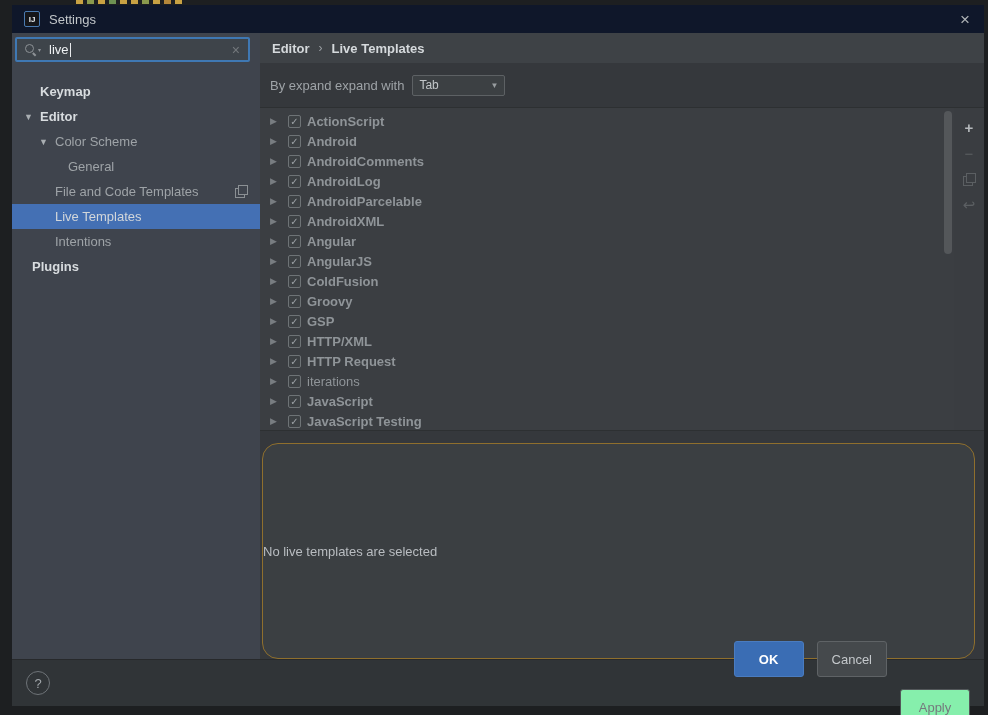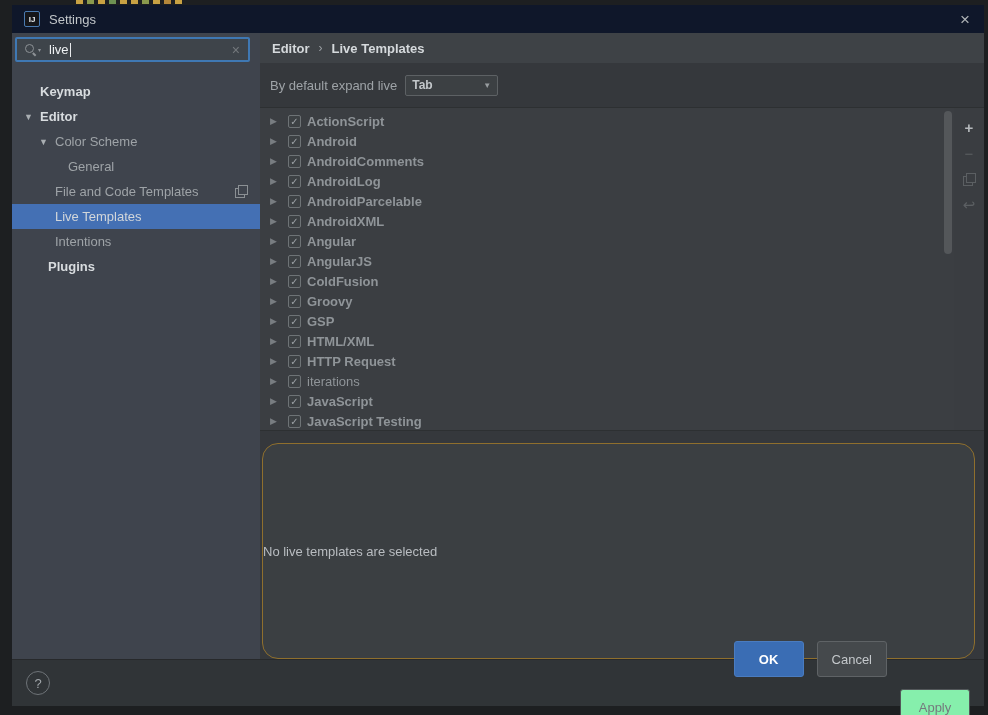--- a/index.html
+++ b/index.html
@@ -50,21 +50,21 @@
   
   .rightcol { flex:1; display:flex; flex-direction:column; background:#35383c; min-width:0; }
   .crumbbar { height:30px; flex:none; background:#3e4246; display:flex; align-items:center; padding:0 12px; }
   .crumb { color:#d5d9dc; font-size:13px; font-weight:bold; }
   .crumb-sep { color:#9b9fa3; font-size:12px; margin:0 9px; }
 
   .expand-row { height:44px; flex:none; display:flex; align-items:center; padding:0 10px; }
   .expand-label { color:#9ea3a7; font-size:13px; margin-right:8px; }
   .dropdown { width:93px; height:21px; background:#3c4043; border:1px solid #5d6164; border-radius:2px;
               display:flex; align-items:center; padding:0 6px; }
-  .dropdown .val { color:#c3c7ca; font-size:12px;font-weight:bold; }
+  .dropdown .val { color:#c3c7ca; font-size:12px; }
   .dropdown .dd-arrow { margin-left:auto; color:#989da0; font-size:8px; }
 
   
   .listwrap { height:324px; flex:none; display:flex; background:#3b3e42; border-top:1px solid #2d3032; border-bottom:1px solid #2d3032; }
   .rows { flex:1; padding-top:3px; overflow:hidden; }
   .tpl-row { height:20px; display:flex; align-items:center; padding-left:10px; }
   .tpl-row .arrow { width:18px; flex:none; color:#787d81; font-size:9px; }
   .checkbox { width:13px; height:13px; flex:none; border:1px solid #6e7376; border-radius:2px; background:#3d4144;
               color:#9da2a6; font-size:10px; line-height:11px; text-align:center; margin-right:6px; }
   .tpl-name { color:#8f9498; font-size:13px; font-weight:bold; }
@@ -158,37 +158,37 @@
               <span class="badge dup-icon"></span>
             </div>
             <div class="side-row selected" style="padding-left: 27px;">
               <span class="arrow-slot"></span>
               <span>Live Templates</span>
             </div>
             <div class="side-row" style="padding-left: 27px;">
               <span class="arrow-slot"></span>
               <span>Intentions</span>
             </div>
-            <div class="side-row bold" style="padding-left: 20px;">
+            <div class="side-row bold" style="padding-left: 4px;">
               <span class="arrow-slot"></span>
               <span>Plugins</span>
             </div>
           </div>
       </div>
 
       <div class="rightcol">
 
         <div class="crumbbar">
           <span class="crumb">Editor</span>
           <span class="crumb-sep">›</span>
           <span class="crumb">Live Templates</span>
         </div>
 
         <div class="expand-row">
-          <span class="expand-label">By default expand live</span>
+          <span class="expand-label">By expand expand with</span>
           <div class="dropdown">
             <span class="val">Tab</span>
             <span class="dd-arrow">▼</span>
           </div>
         </div>
 
         <div class="listwrap">
           <div class="rows">
               <div class="tpl-row">
                 <span class="arrow">▶</span>
@@ -241,21 +241,21 @@
                 <span class="tpl-name">Groovy</span>
               </div>
               <div class="tpl-row">
                 <span class="arrow">▶</span>
                 <span class="checkbox">✓</span>
                 <span class="tpl-name">GSP</span>
               </div>
               <div class="tpl-row">
                 <span class="arrow">▶</span>
                 <span class="checkbox">✓</span>
-                <span class="tpl-name">HTML/XML</span>
+                <span class="tpl-name">HTTP/XML</span>
               </div>
               <div class="tpl-row">
                 <span class="arrow">▶</span>
                 <span class="checkbox">✓</span>
                 <span class="tpl-name">HTTP Request</span>
               </div>
               <div class="tpl-row">
                 <span class="arrow">▶</span>
                 <span class="checkbox">✓</span>
                 <span class="tpl-name plain">iterations</span>

